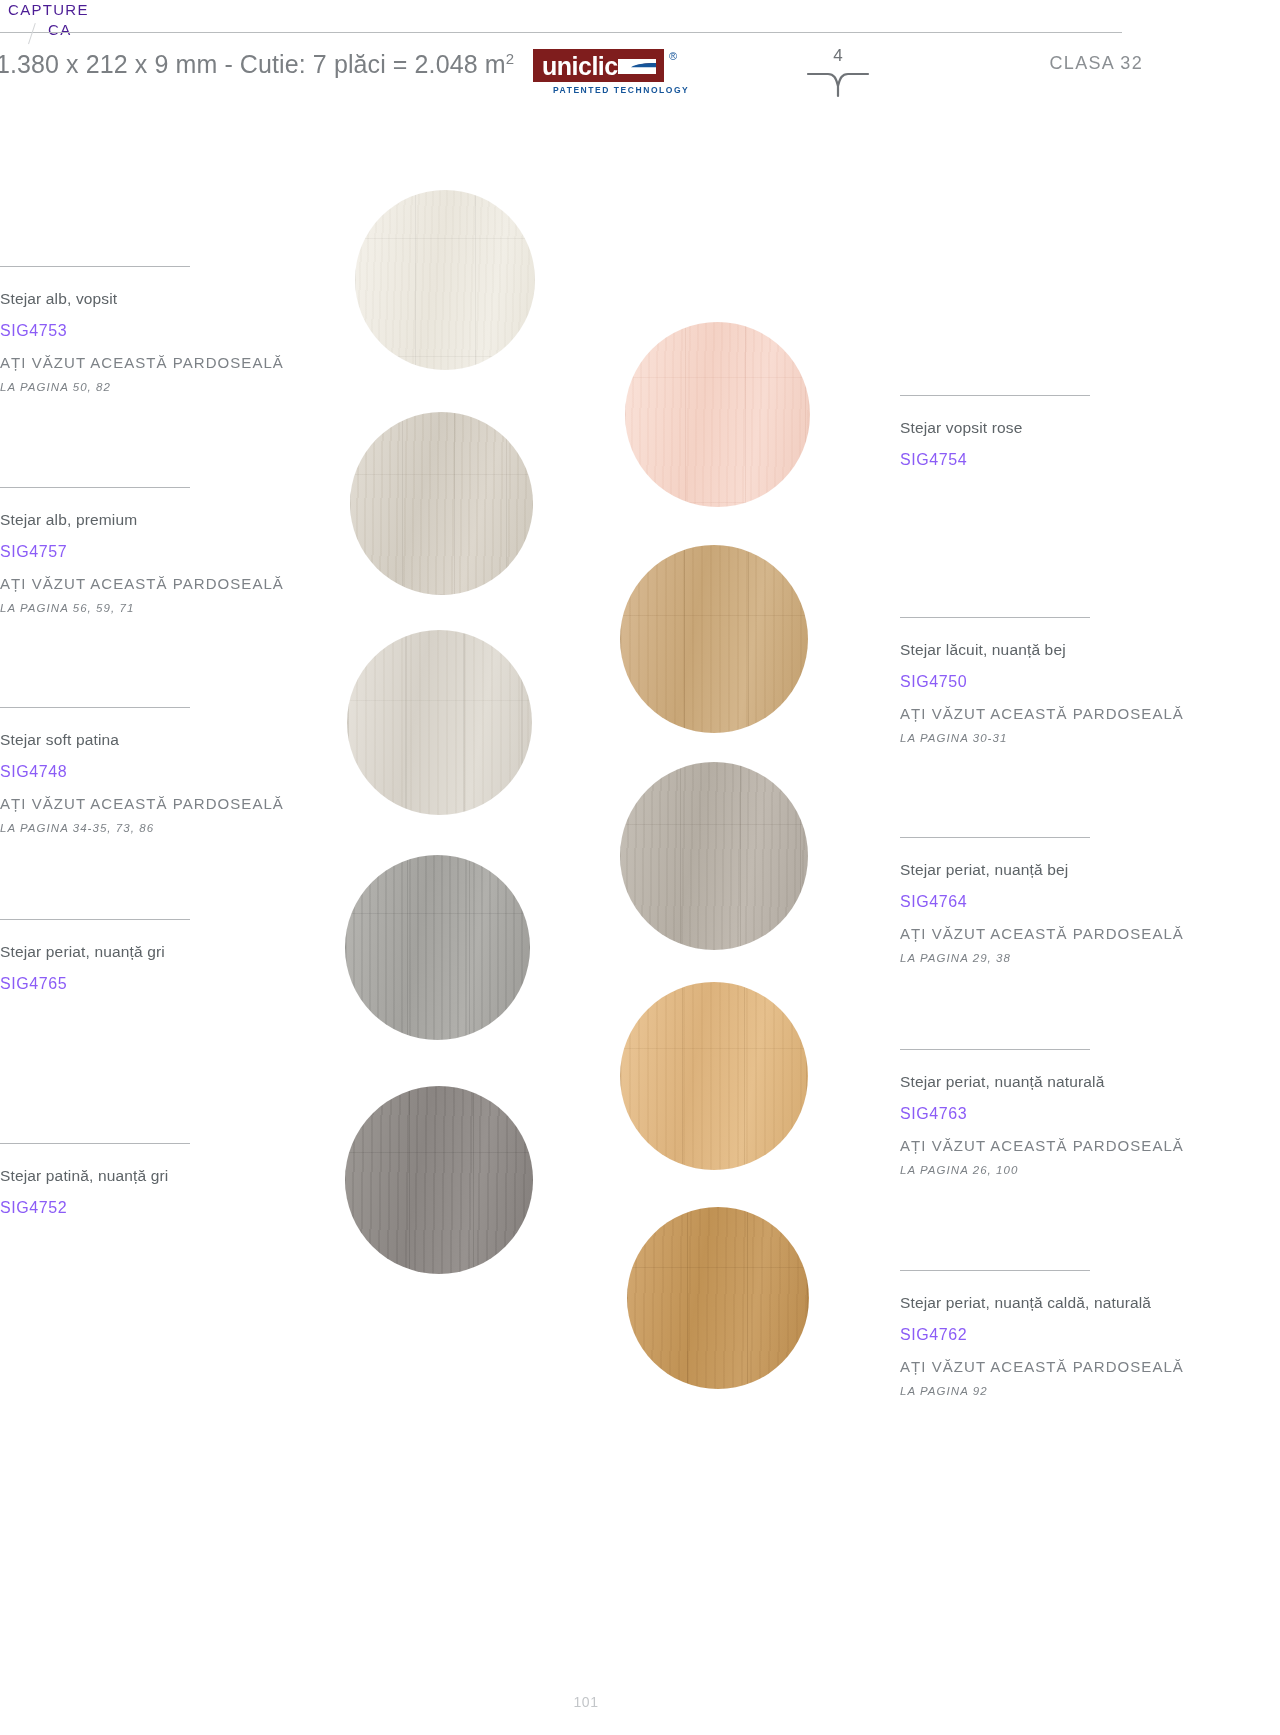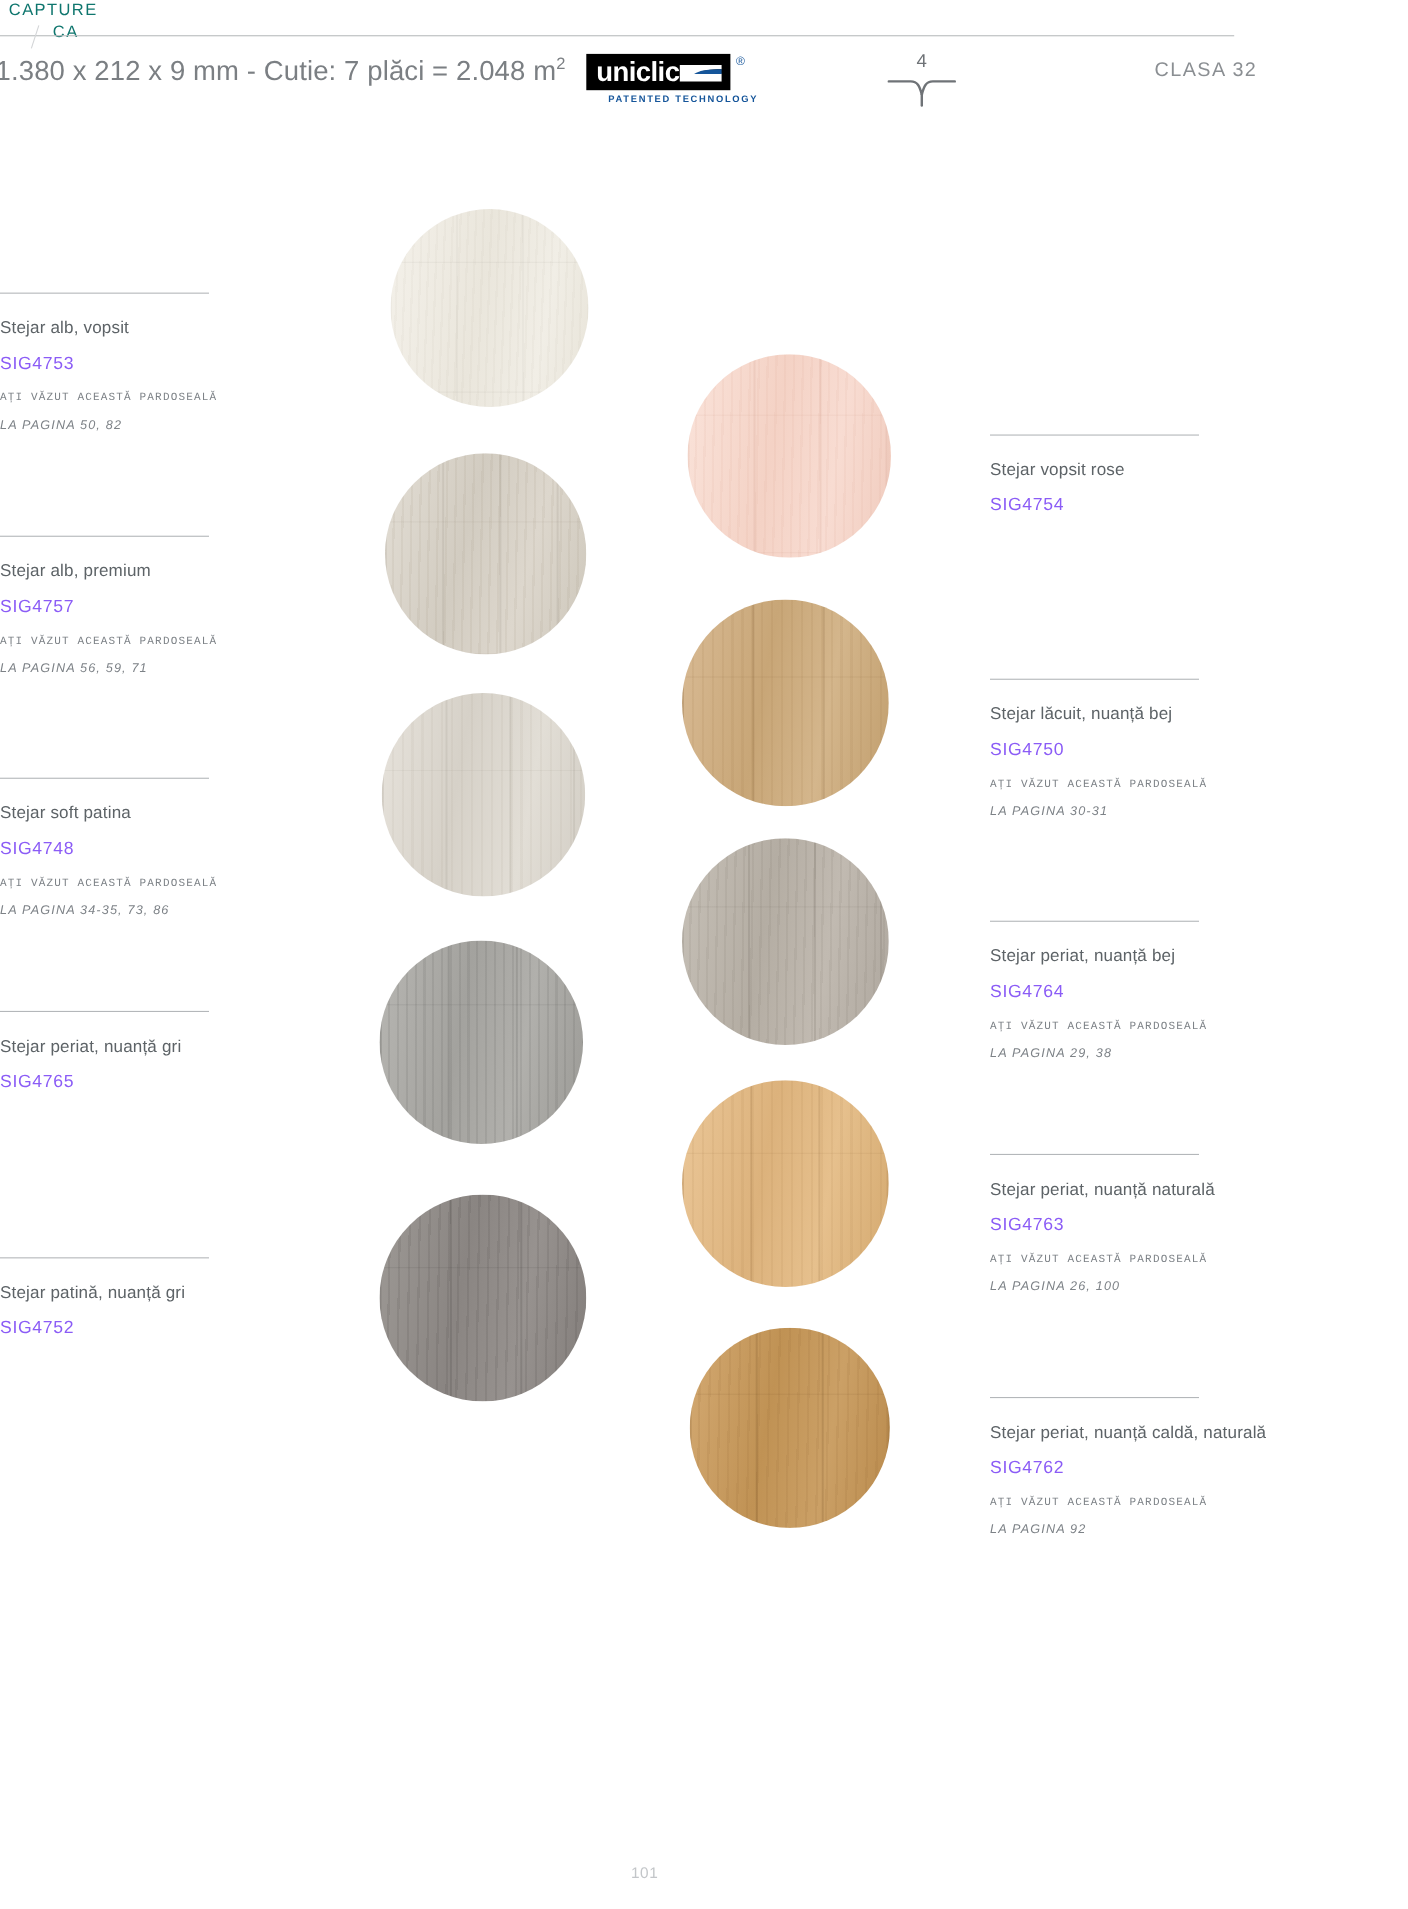--- a/index.html
+++ b/index.html
@@ -18,21 +18,21 @@
     background: #ffffff;
   }
 
   
   .crop-mark-text {
     position: absolute;
     left: 8px;
     top: 0px;
     font-size: 15px;
     letter-spacing: 1.3px;
-    color: #0f766e;
+    color: #4c1d95;
     line-height: 20px;
     white-space: nowrap;
   }
   .crop-mark-text .l2 { padding-left: 40px; display: block; }
   .crop-rule {
     position: absolute;
     left: 0px;
     top: 32px;
     width: 1122px;
     height: 1px;
@@ -70,21 +70,21 @@
   .uniclic {
     position: absolute;
     left: 533px;
     top: 5px;
     width: 131px;
   }
   .uniclic-mark {
     position: relative;
     width: 131px;
     height: 33px;
-    background: #000000;
+    background: #7f1d1d;
     padding-left: 16px;
   }
   .uniclic-word {
     position: absolute;
     left: 9px;
     top: 3px;
     font-size: 25px;
     font-weight: bold;
     color: #ffffff;
     letter-spacing: -0.5px;
@@ -168,26 +168,25 @@
   }
   .block .code {
     font-size: 16px;
     color: #8b5cf6;
     letter-spacing: 0.6px;
     line-height: 21px;
     margin-bottom: 10px;
     white-space: nowrap;
   }
   .block .seen {
-    font-size: 10px;
+    font-size: 15px;
     color: #7d8287;
     letter-spacing: 1.05px;
     line-height: 24px;
     white-space: nowrap;
-    font-family: Liberation Mono, monospace;
   }
   .block .pages {
     font-size: 11.5px;
     color: #7d8287;
     letter-spacing: 1.05px;
     line-height: 24px;
     white-space: nowrap;
     font-style: italic;
   }
 

